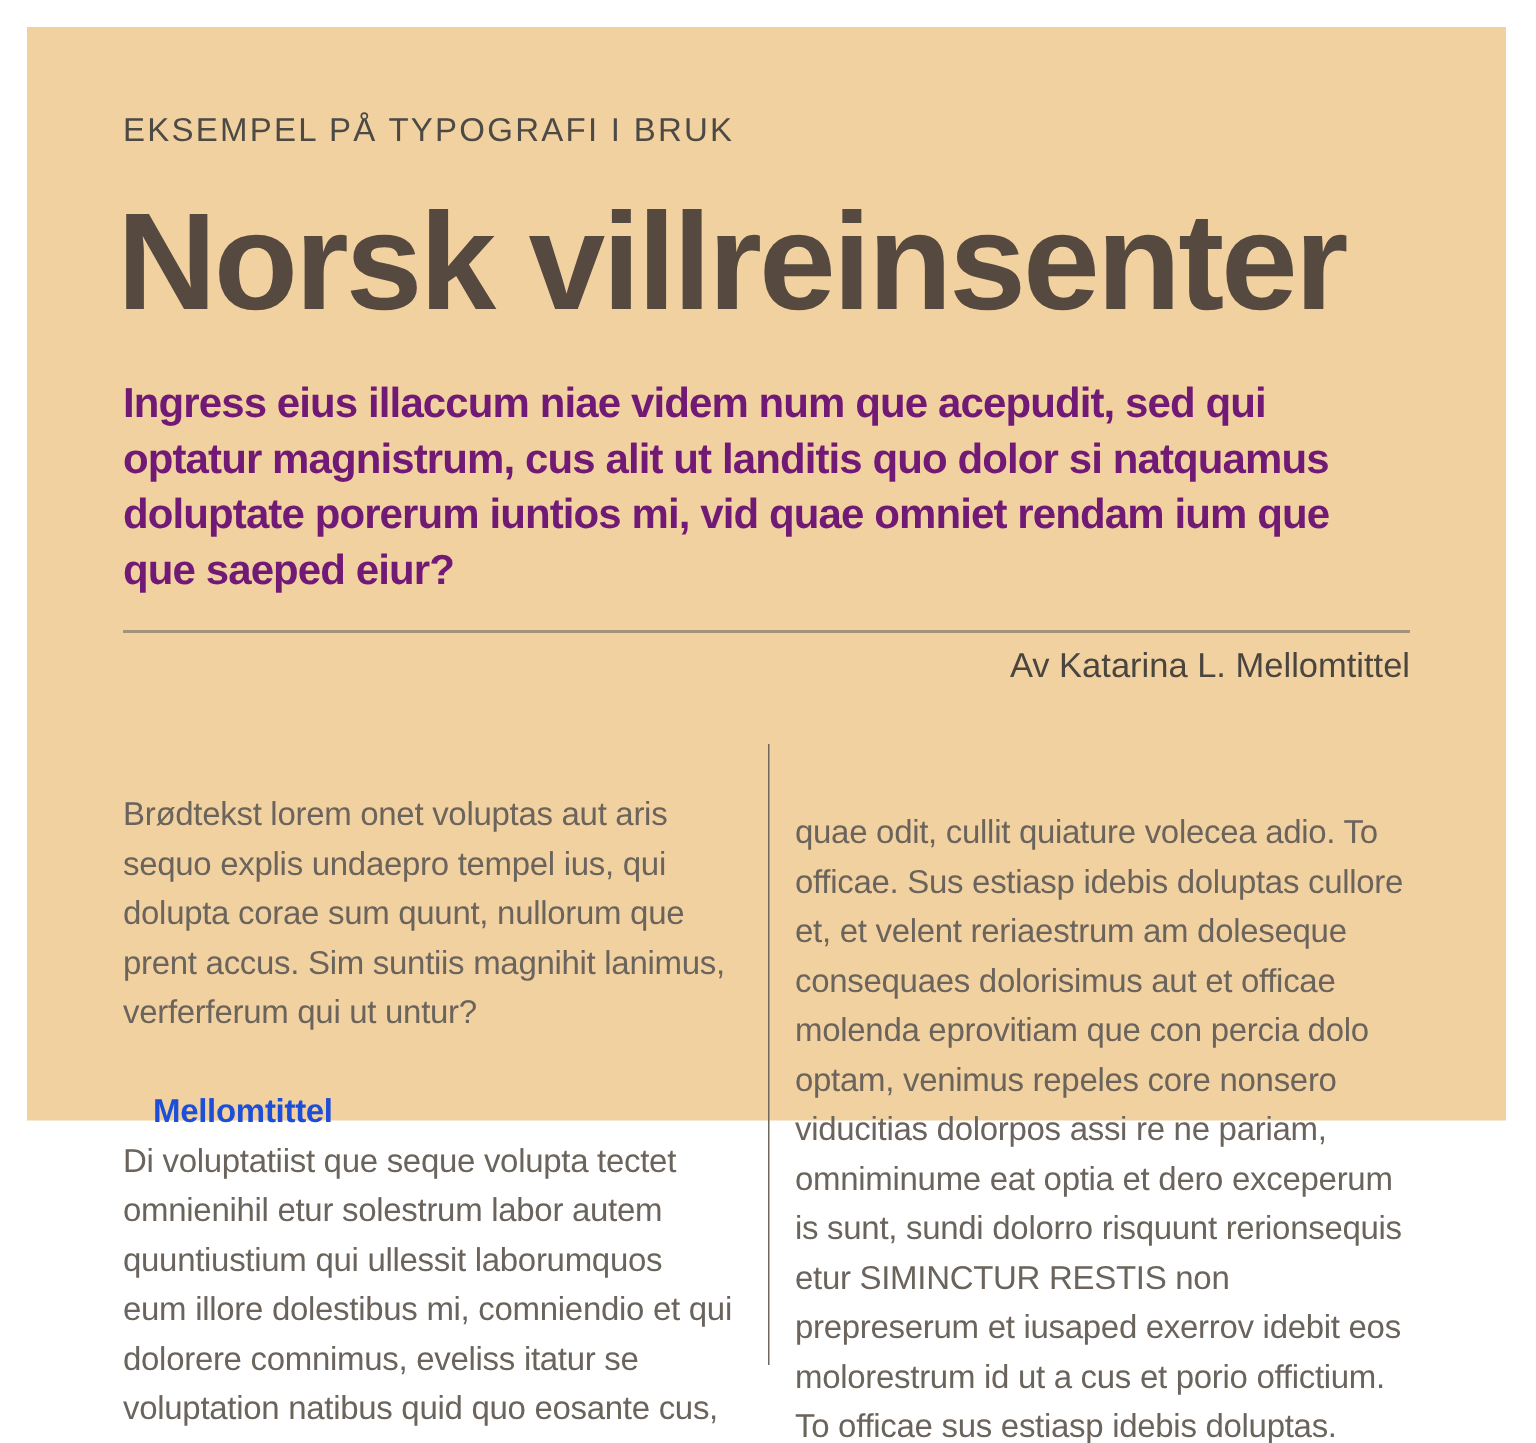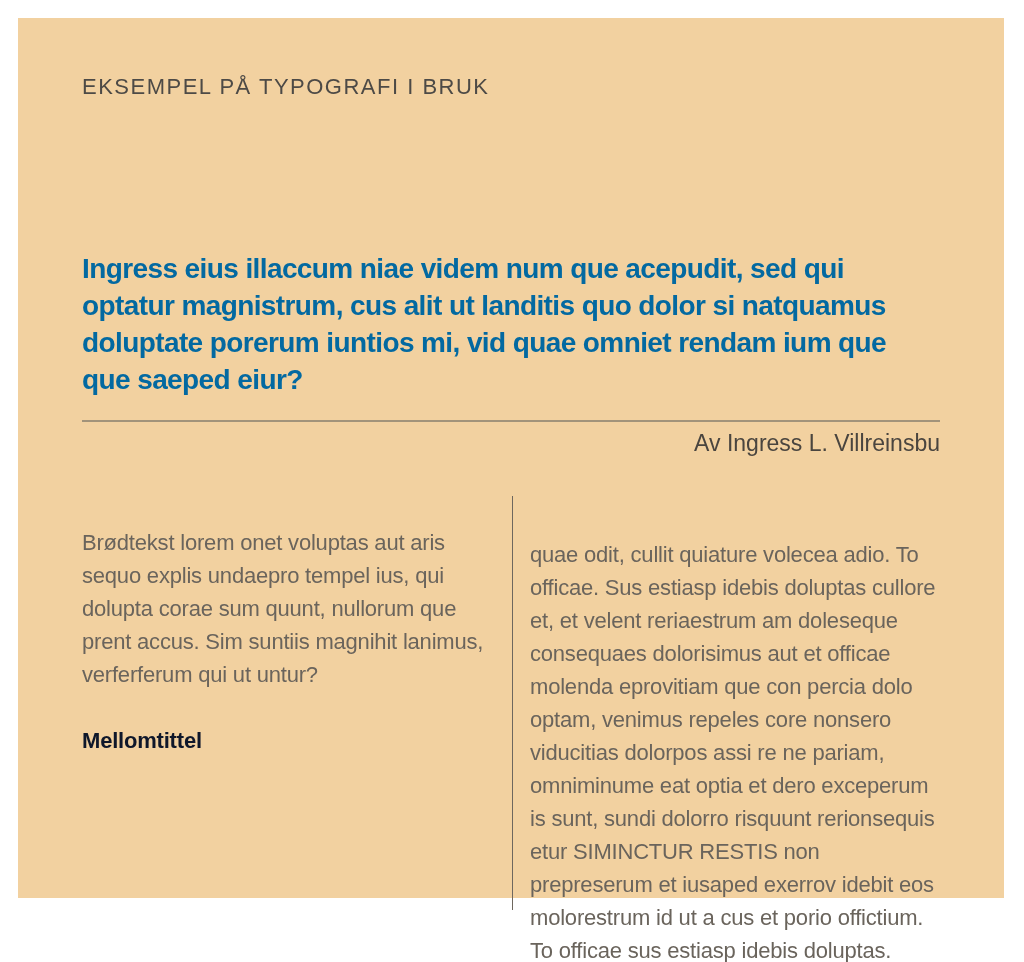--- a/index.html
+++ b/index.html
@@ -5,21 +5,21 @@
   * { margin: 0; padding: 0; box-sizing: border-box; }
   html, body {
     width: 1024px; height: 962px;
     background: #ffffff;
     font-family: "Liberation Sans", sans-serif;
     overflow: hidden;
   }
   .panel {
     position: absolute;
     left: 18px; top: 18px;
-    width: 986px; height: 880px;
+    width: 986px; height: 729px;
     background: #F2D1A0;
     padding-left: 41px;
   }
 
   .kicker {
     position: absolute; left: 64px; top: 56px;
     font-size: 22px;
     letter-spacing: 1.5px;
     color: #4D4A46;
     white-space: nowrap;
@@ -34,21 +34,21 @@
     color: #554940;
     white-space: nowrap;
   }
   .ingress {
     position: absolute; left: 64px; top: 232px;
     width: 858px;
     font-size: 28px;
     font-weight: 700;
     letter-spacing: -0.6px;
     line-height: 37px;
-    color: #0369a1;
+    color: #701a75;
   }
   .rule {
     position: absolute; left: 64px; top: 402px;
     width: 858px; height: 2px;
     background: #A2937A;
   }
   .byline {
     position: absolute; left: 64px; top: 412px;
     width: 858px;
     text-align: right;
@@ -67,40 +67,43 @@
   .col-divider {
     position: absolute; left: 494px; top: 478px;
     width: 1px; height: 414px;
     background: #6E675E;
   }
   .subheading {
     margin-top: 33px;
     font-weight: 700;
     font-size: 22px;
     line-height: 33px;
-    color: #0f172a;
+    color: #1d4ed8;
+    margin-left: 20px;
   }
 </style>
 </head>
 <body>
 
 <div class="panel">
 
   <div class="kicker">EKSEMPEL PÅ TYPOGRAFI I BRUK</div>
 
+  <h1 class="headline">Norsk villreinsenter</h1>
 
   <p class="ingress">Ingress eius illaccum niae videm num que acepudit, sed qui optatur magnistrum, cus alit ut landitis quo dolor si natquamus doluptate porerum iuntios mi, vid quae omniet rendam ium que que saeped eiur?</p>
 
   <div class="rule"></div>
 
-  <div class="byline">Av Ingress L. Villreinsbu</div>
+  <div class="byline">Av Katarina L. Mellomtittel</div>
 
   <div class="col col-left">
     <p>Brødtekst lorem onet voluptas aut aris sequo explis undaepro tempel ius, qui dolupta corae sum quunt, nullorum que prent accus. Sim suntiis magnihit lanimus, verferferum qui ut untur?</p>
     <h2 class="subheading">Mellomtittel</h2>
+    <p>Di voluptatiist que seque volupta tectet omnienihil etur solestrum labor autem quuntiustium qui ullessit laborumquos eum illore dolestibus mi, comniendio et qui dolorere comnimus, eveliss itatur se voluptation natibus quid quo eosante cus,</p>
   </div>
 
   <div class="col-divider"></div>
 
   <div class="col col-right">
     <p>quae odit, cullit quiature volecea adio. To officae. Sus estiasp idebis doluptas cullore et, et velent reriaestrum am doleseque consequaes dolorisimus aut et officae molenda eprovitiam que con percia dolo optam, venimus repeles core nonsero viducitias dolorpos assi re ne pariam, omniminume eat optia et dero exceperum is sunt, sundi dolorro risquunt rerionsequis etur SIMINCTUR RESTIS non prepreserum et iusaped exerrov idebit eos molorestrum id ut a cus et porio offictium. To officae sus estiasp idebis doluptas.</p>
   </div>
 
 </div>
 

